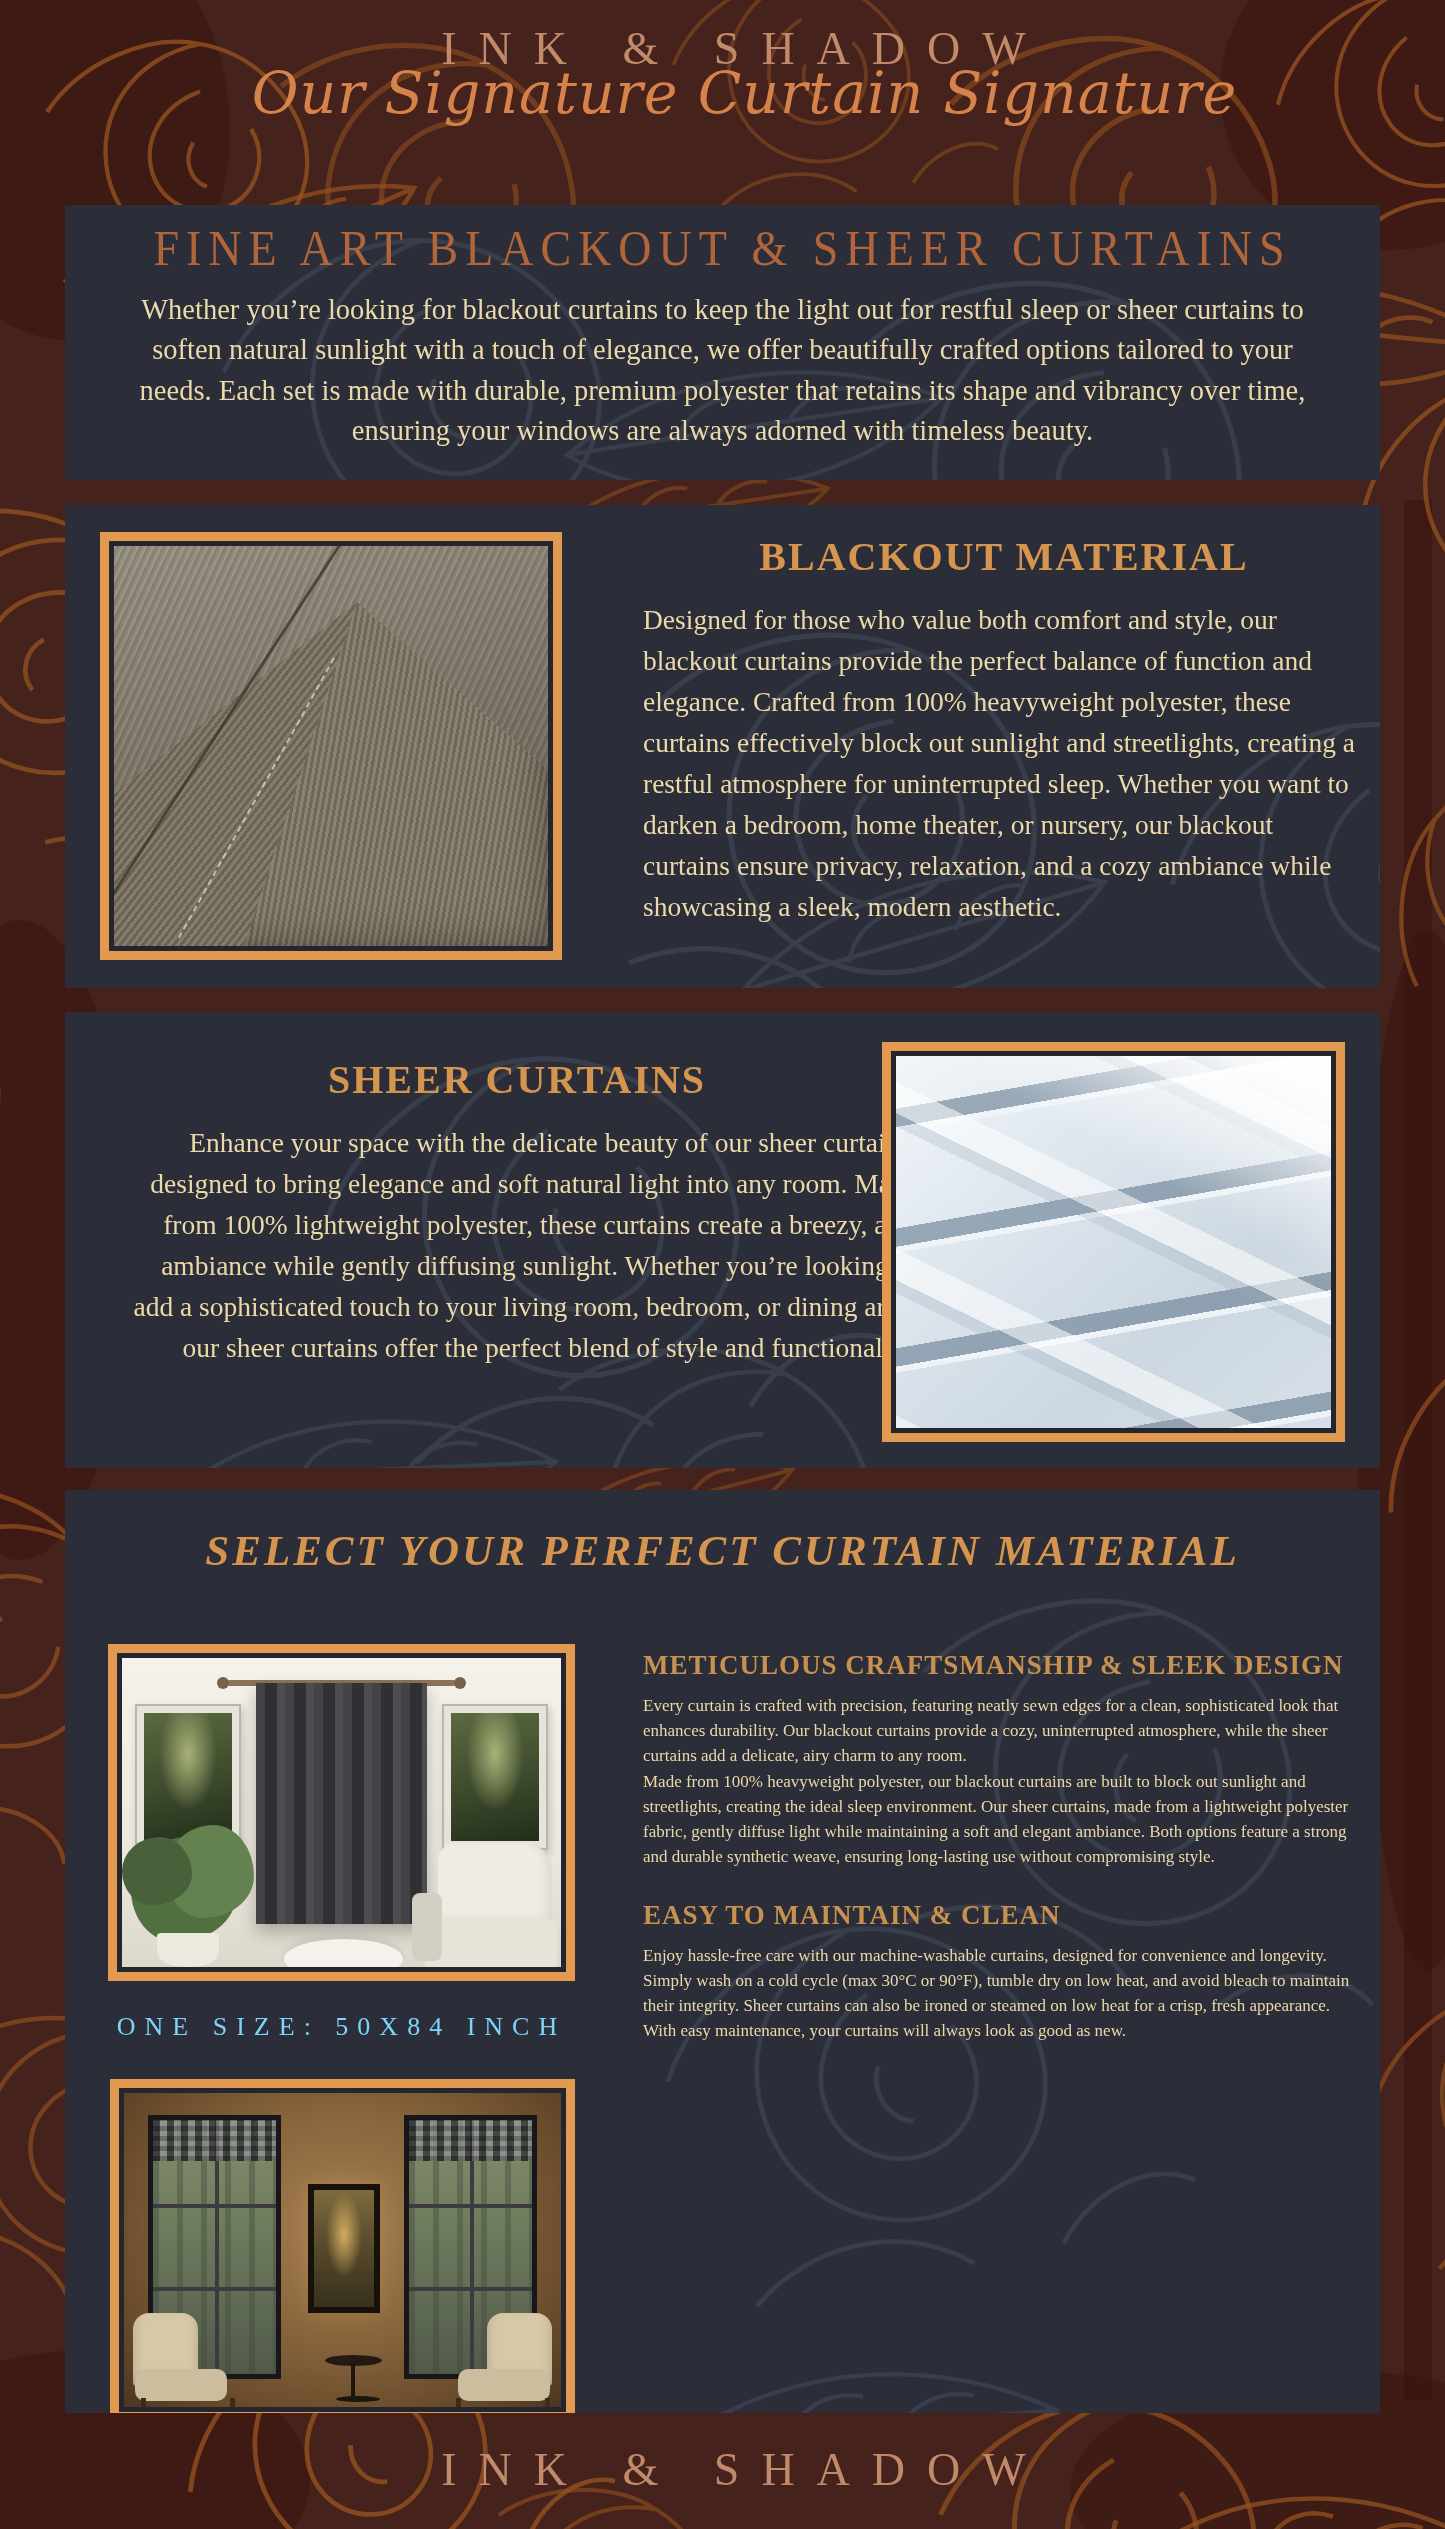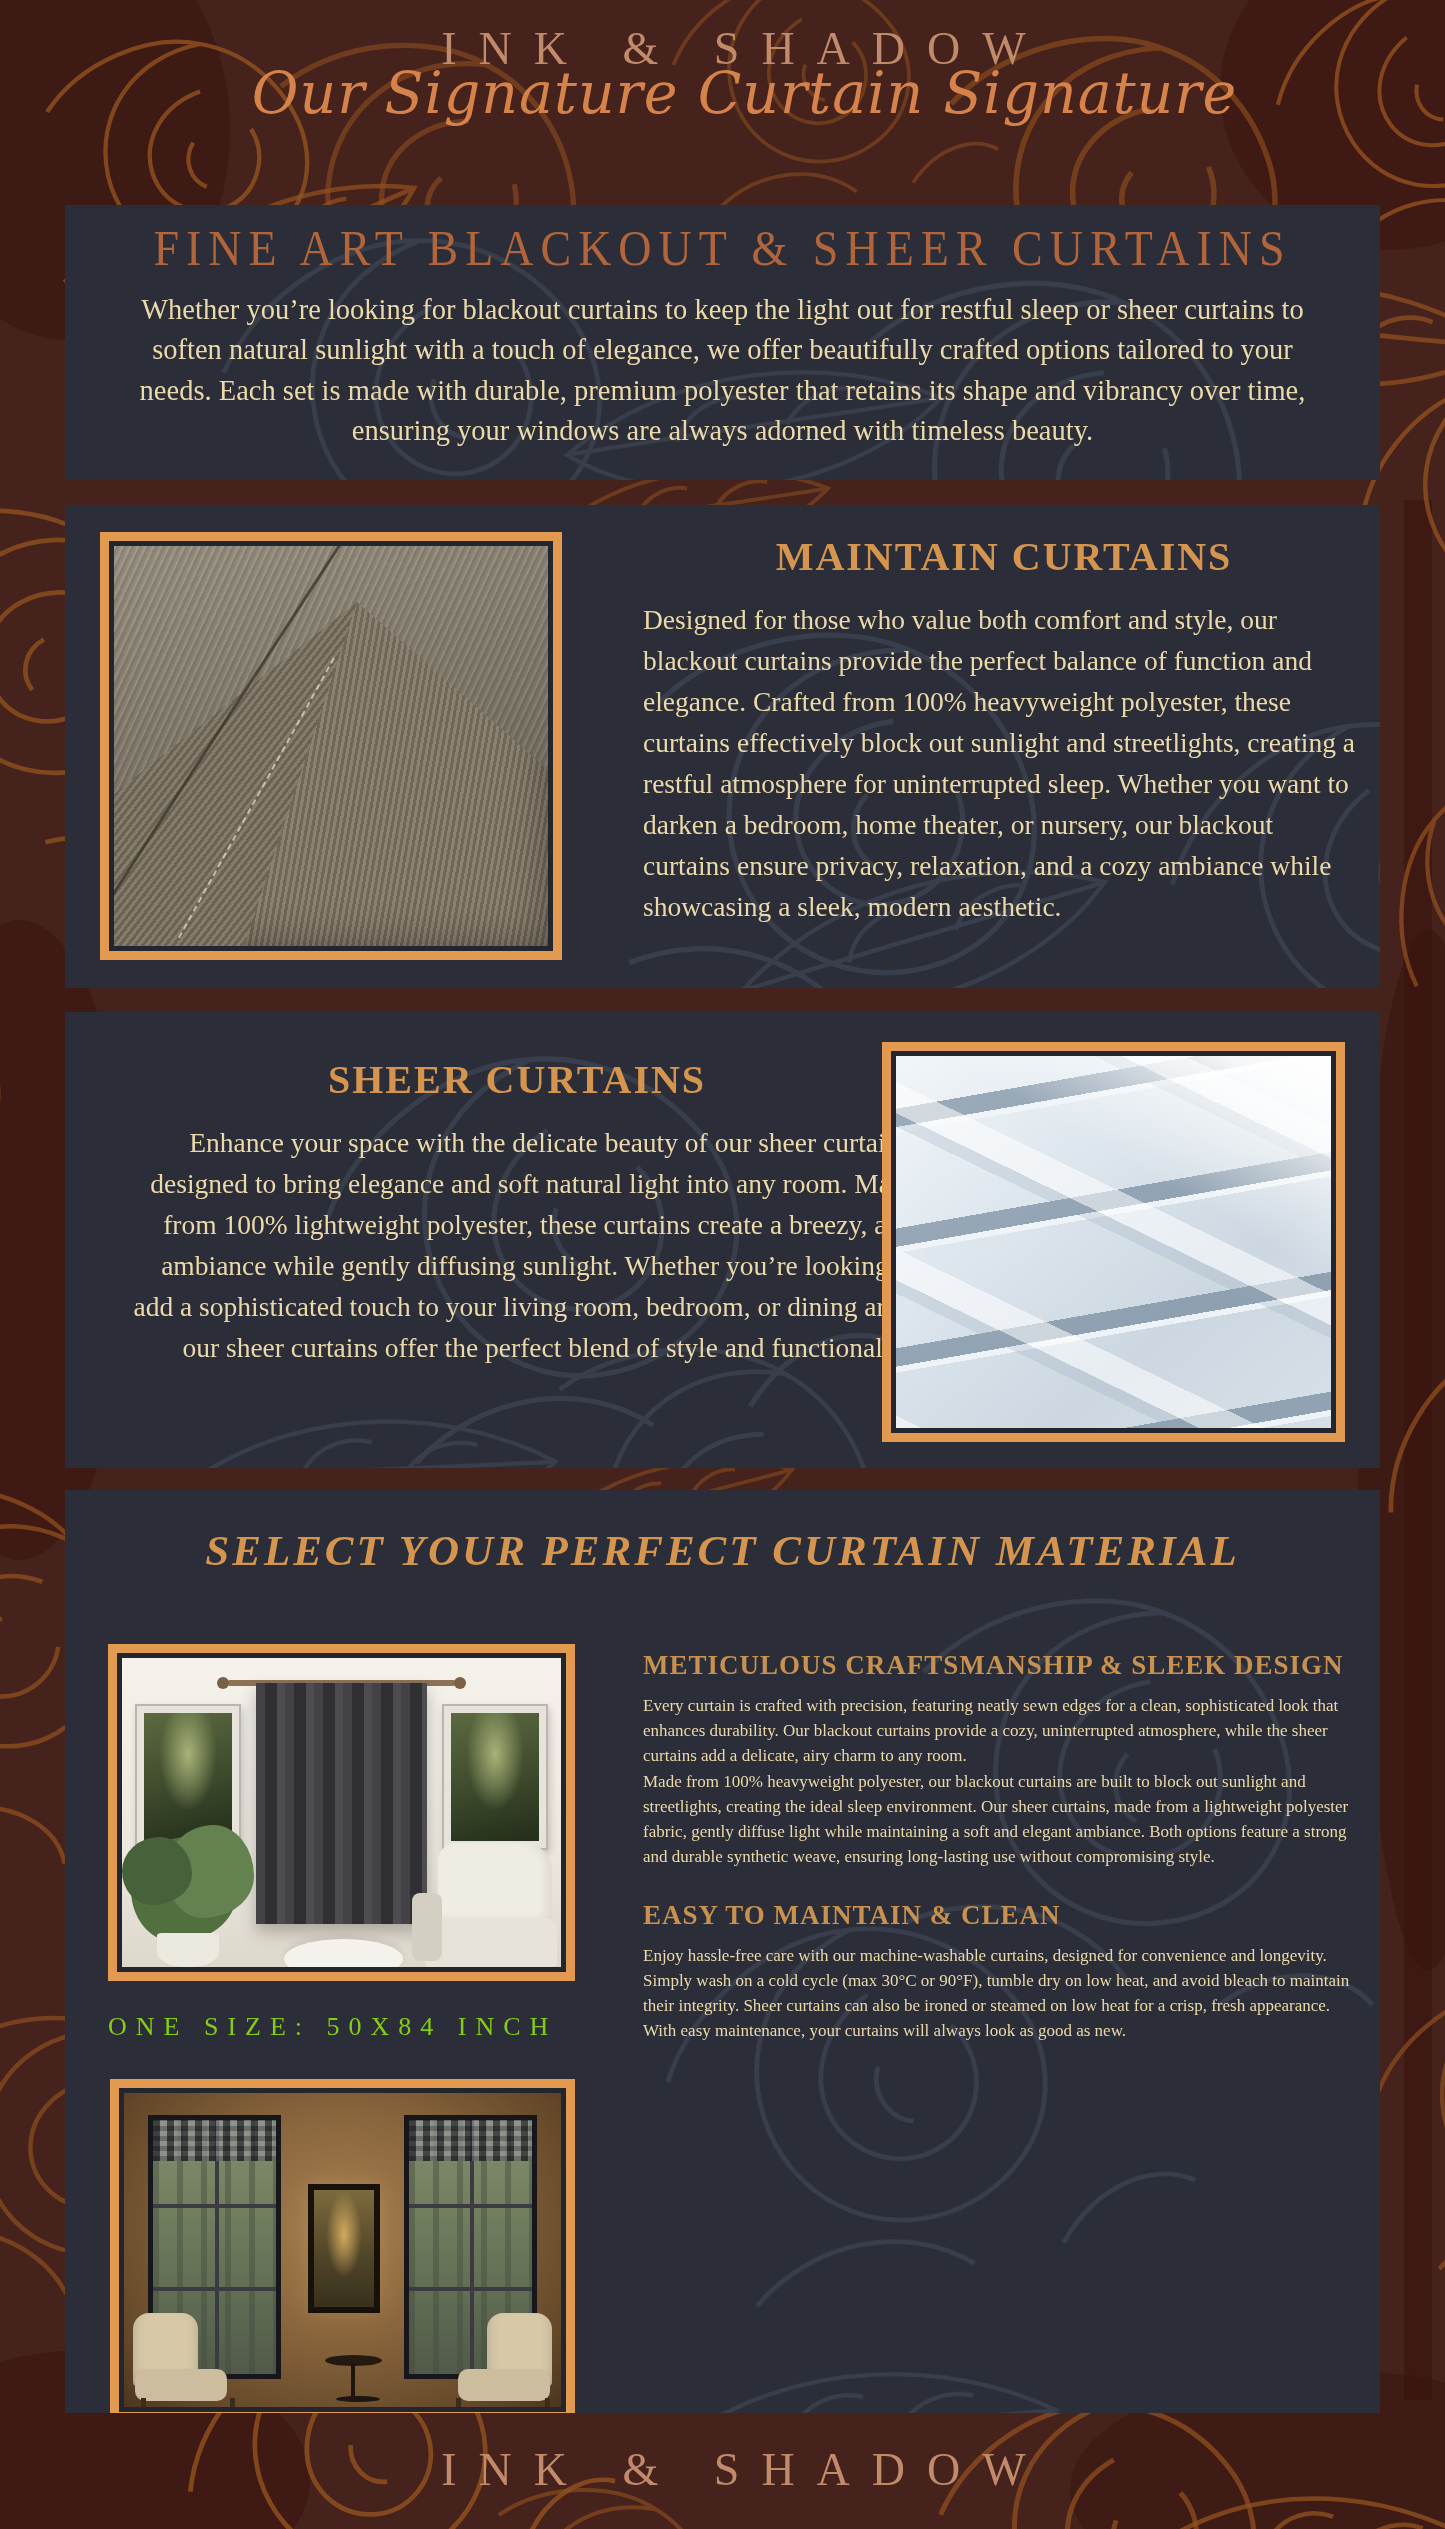--- a/index.html
+++ b/index.html
@@ -119,22 +119,22 @@
   .table2-base{position:absolute;left:48.5%;bottom:1.5%;width:10%;height:2%;background:#1d1510;border-radius:50%;}
 
   
   .bk-text{position:absolute;left:578px;top:28px;width:722px;}
   .sh-text{position:absolute;left:52px;top:44px;width:800px;}
   .sh-text .body-text{text-align:right;}
 
   
   .mat-title{margin:36px 0 0;text-align:center;font-size:43px;font-weight:700;
              letter-spacing:3px;color:#d6954f;font-style:italic;}
-  .size-label{position:absolute;left:43px;top:486px;width:467px;text-align:left;
-              font-size:26px;letter-spacing:9px;color:#84cc16;}
+  .size-label{position:absolute;left:43px;top:486px;width:467px;text-align:center;
+              font-size:26px;letter-spacing:9px;color:#7dd3fc;}
   .features{position:absolute;left:578px;top:124px;width:714px;}
   .feature h3{font-size:27px;font-weight:700;letter-spacing:1px;color:#c9914f;margin:0 0 12px;}
   .feature + .feature h3{margin-top:30px;}
   .feature p{font-size:17px;line-height:1.485;color:#ecd9aa;margin:0;}
 
   .footer-brand{top:2443px;}
 </style>
 </head>
 <body>
 
@@ -220,21 +220,21 @@
       <figure class="photo" style="left:35px;top:27px;width:462px;height:428px;margin:0;">
         <div class="photo-inner">
           <div class="layer blk-base"></div>
           <div class="layer blk-fold-main"></div>
           <div class="layer blk-fold-left"></div>
           <div class="seam"></div>
           <div class="stitch"></div>
         </div>
       </figure>
       <div class="bk-text">
-        <h2 class="h-orange">MAINTAIN CURTAINS</h2>
+        <h2 class="h-orange">BLACKOUT MATERIAL</h2>
         <p class="body-text">Designed for those who value both comfort and style, our blackout curtains provide the perfect balance of function and elegance. Crafted from 100% heavyweight polyester, these curtains effectively block out sunlight and streetlights, creating a restful atmosphere for uninterrupted sleep. Whether you want to darken a bedroom, home theater, or nursery, our blackout curtains ensure privacy, relaxation, and a cozy ambiance while showcasing a sleek, modern aesthetic.</p>
       </div>
     </div>
   </section>
 
   <section class="panel" id="panel-sheer">
     <svg class="panel-art" width="1315" height="456">
       <g fill="none" stroke="#3d4352" stroke-width="2" opacity=".8">
         <use href="#peony" transform="translate(200,60) scale(2.6) rotate(-14)"></use>
         <use href="#peony" transform="translate(520,240) scale(2.3) rotate(20)"></use>

